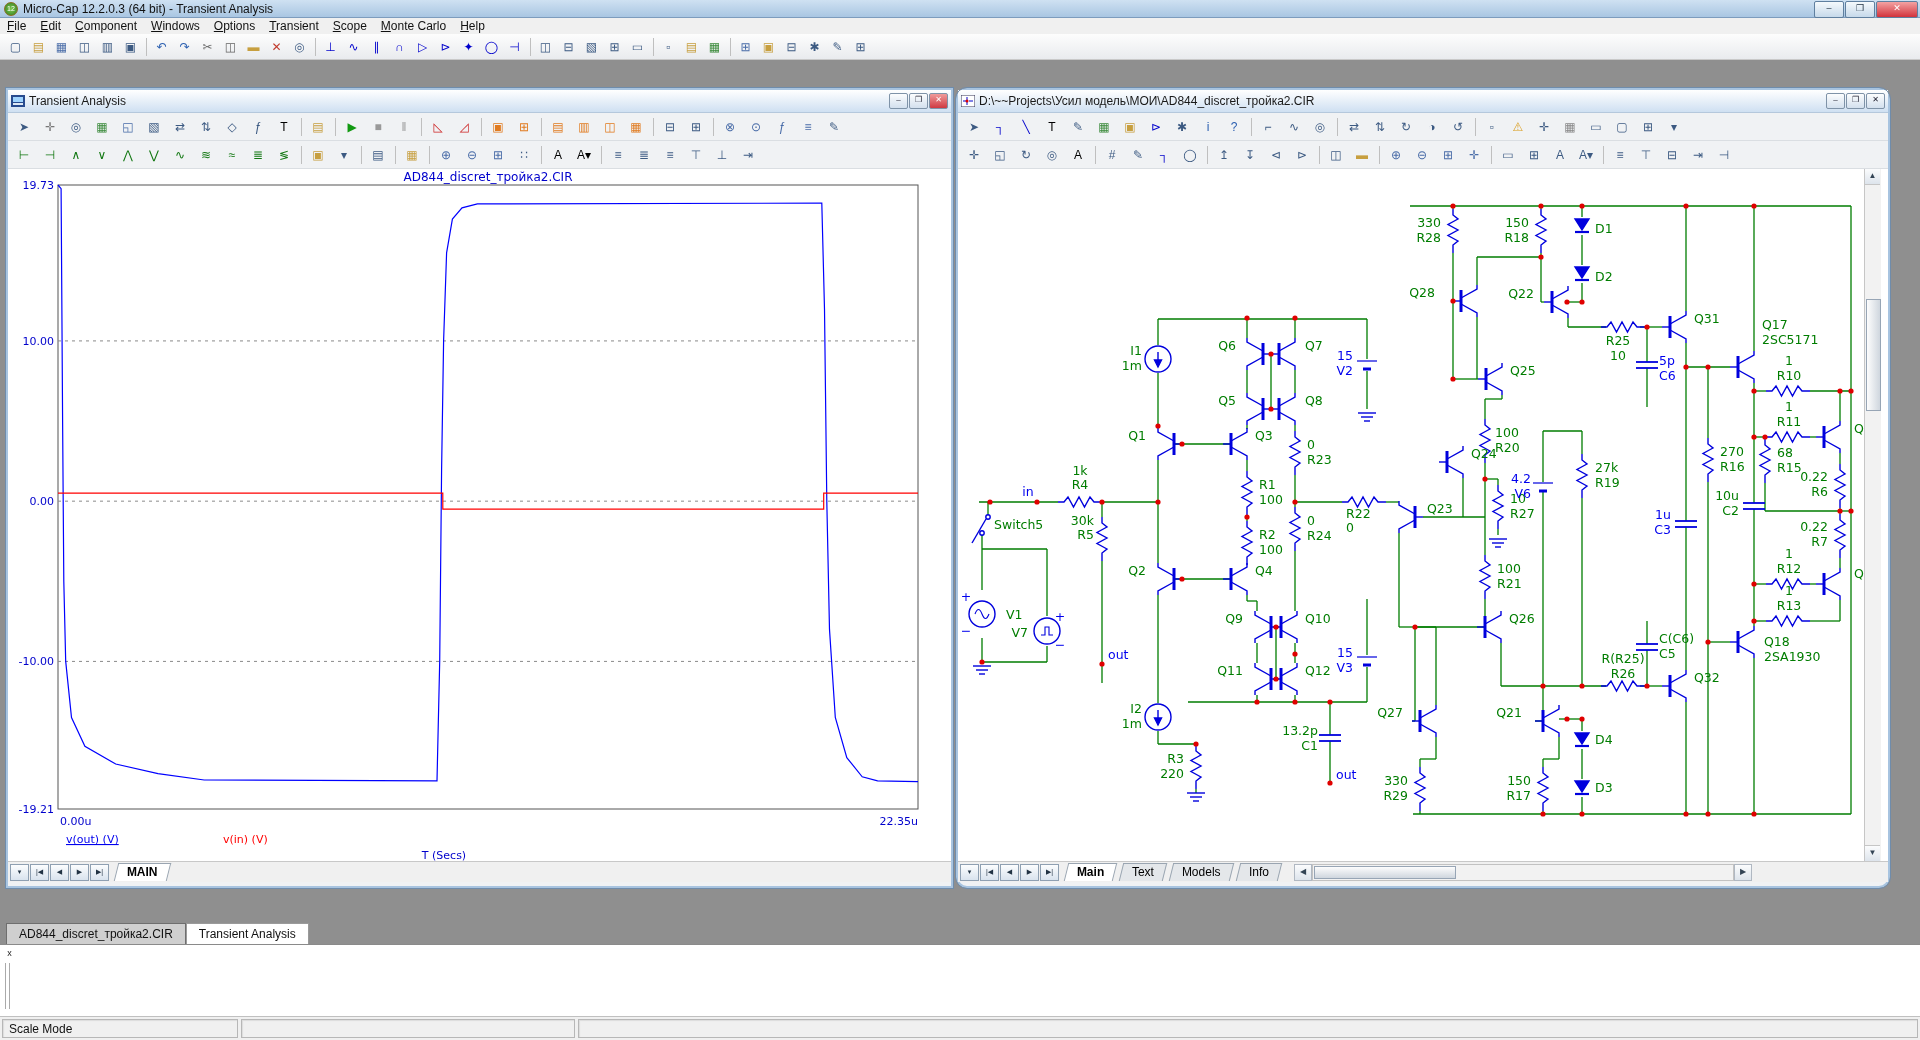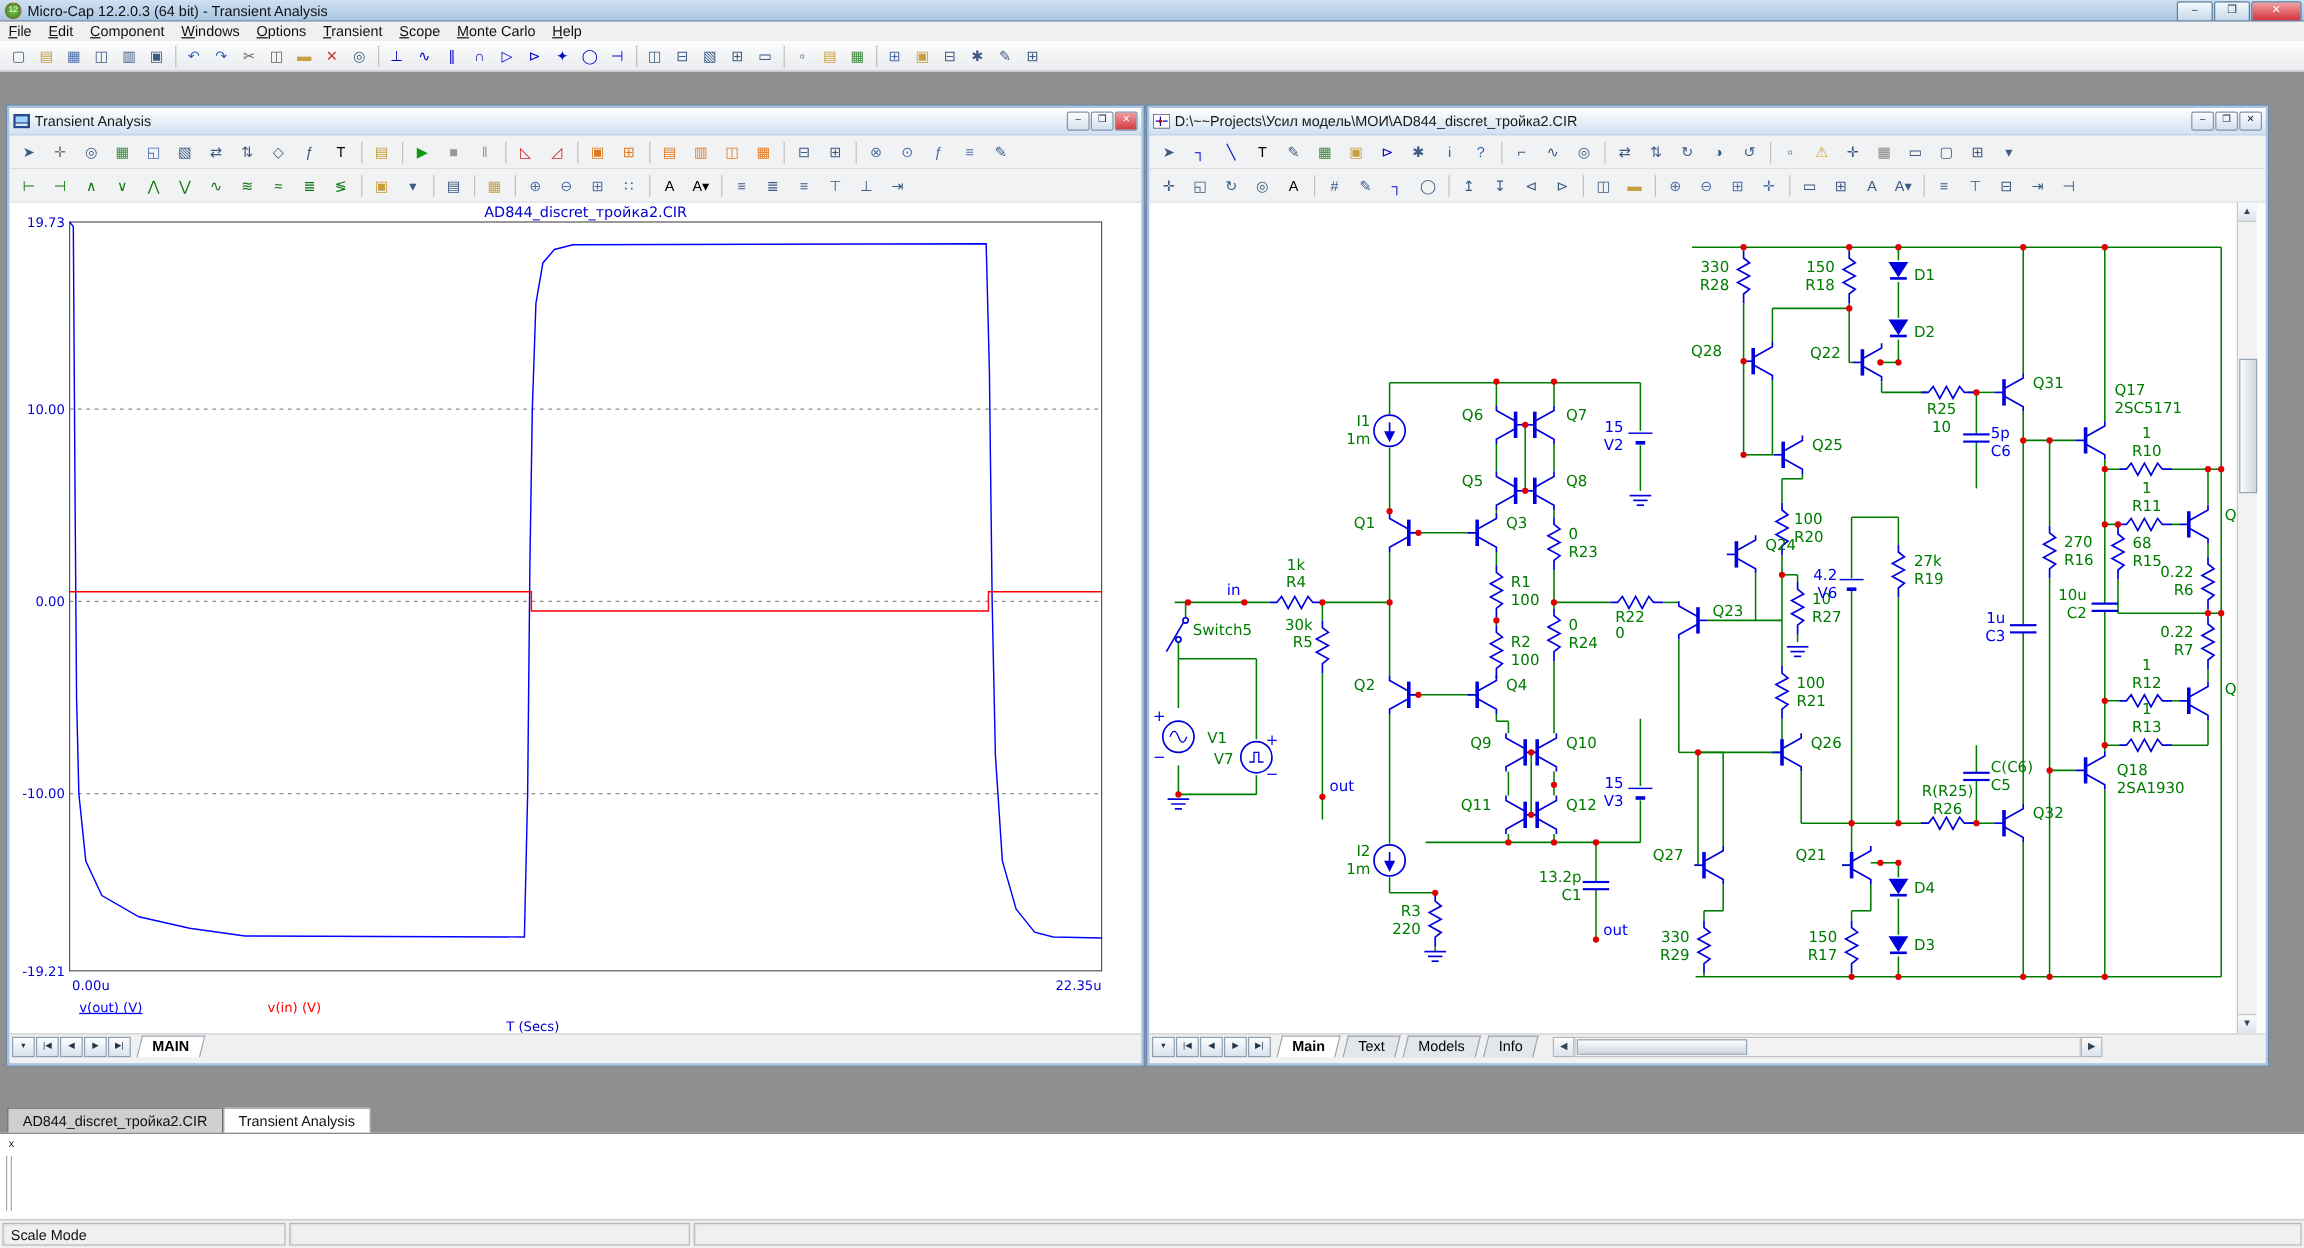--- a/index.html
+++ b/index.html
@@ -246,21 +246,21 @@
         <div class="navbtn">▾</div>
         <div class="navbtn">|◀</div>
         <div class="navbtn">◀</div>
         <div class="navbtn">▶</div>
         <div class="navbtn">▶|</div>
       </span>
     <div class="sheet-tab on"><span>MAIN</span></div>
   </div>
 </div>
 
-<div class="abs child" style="left:956px;top:88px;width:930px;height:796px;">
+<div class="abs child" style="left:956px;top:88px;width:930px;height:796px;border-radius:11px;">
   <div class="ctitle">
     <svg width="14" height="12">
         <rect x="0" y="0" width="14" height="12" fill="#fff" stroke="#335"></rect>
         <path d="M2 6 h4 M8 6 h4 M6 2 v8" stroke="#0000cc" fill="none"></path>
         <circle cx="6" cy="6" r="1.5" fill="#d00"></circle>
       </svg>
     <span class="txt">D:\~~Projects\Усил модель\МОИ\AD844_discret_тройка2.CIR</span>
     <div class="cbtns">
       <div class="mini">–</div>
       <div class="mini">❒</div>

